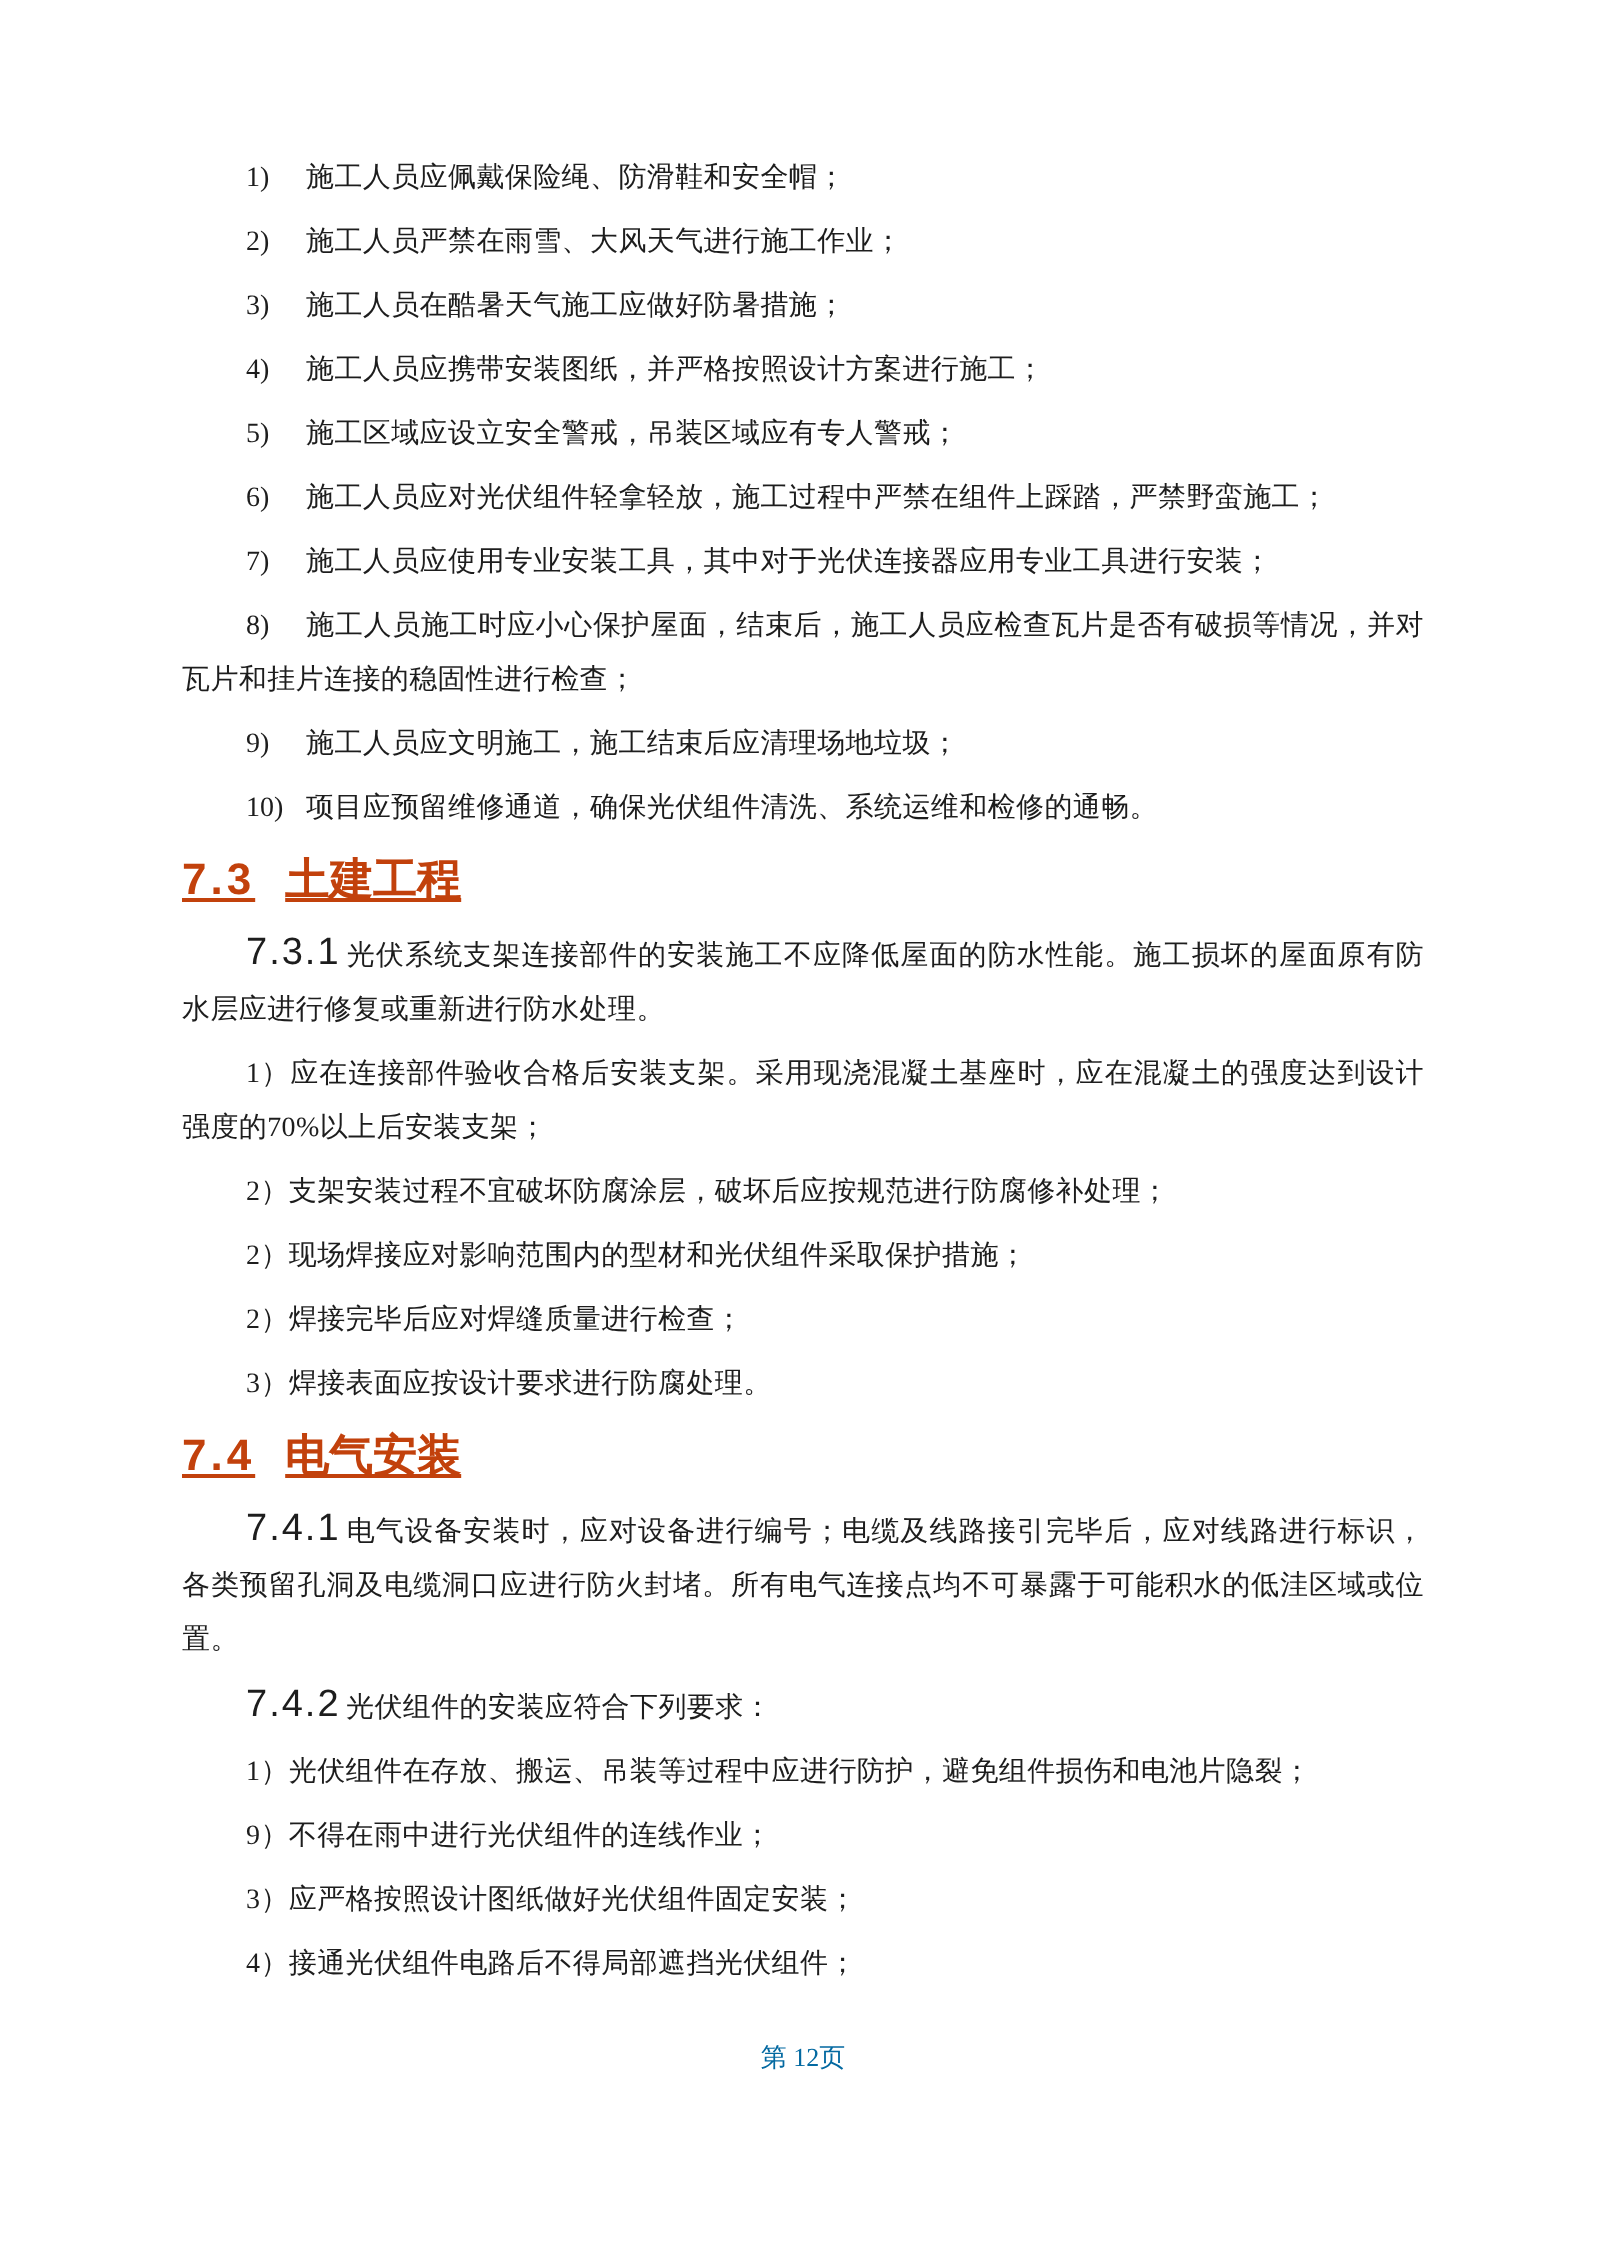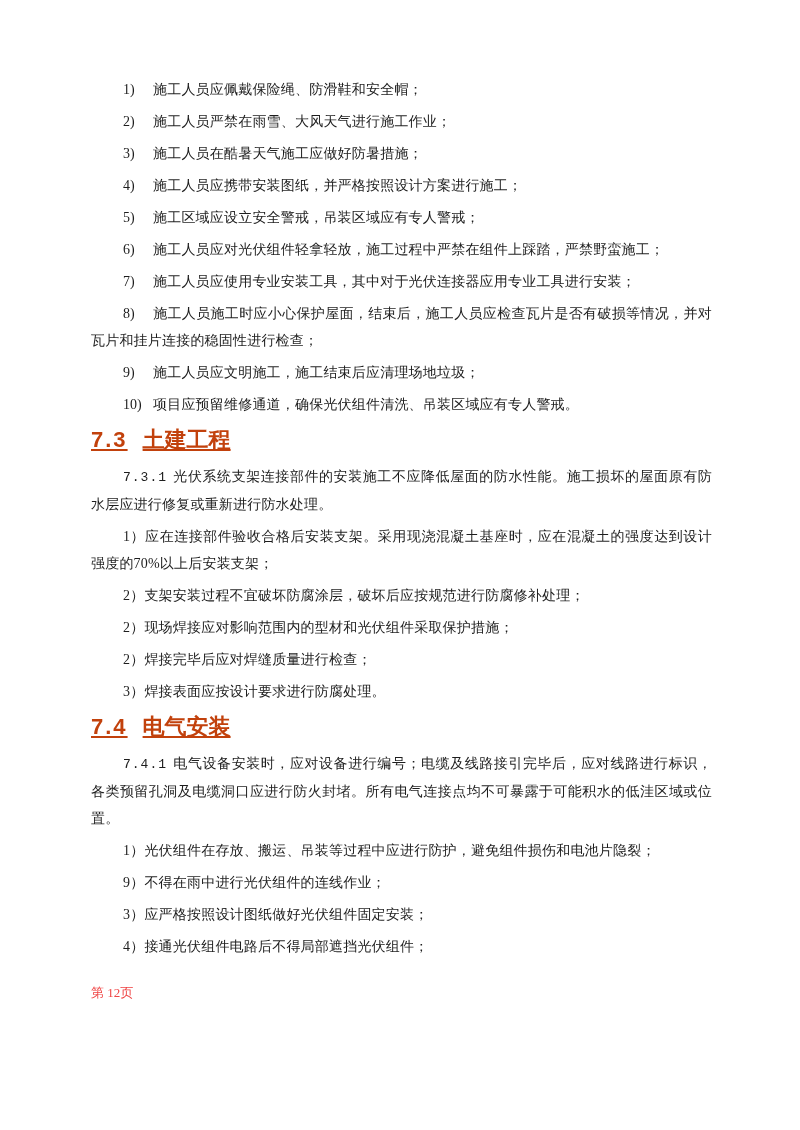--- a/index.html
+++ b/index.html
@@ -33,75 +33,77 @@
     display: inline-block;
     width: 30px;
     text-indent: 0;
     letter-spacing: 0;
   }
   .clause .cnum {
     display: inline-block;
     width: 50px;
     text-indent: 0;
     letter-spacing: 1px;
-    font-family: Liberation Mono, monospace;
-    font-size: 13px;
+    font-family: Liberation Sans, sans-serif;
+    font-size: 19px;
   }
   h2.sec {
     margin: 9px 0 10px 0;
     font-family: "Liberation Sans", "DejaVu Sans", sans-serif;
     font-size: 22px;
     font-weight: bold;
     line-height: 26px;
     color: #c2410c;
     text-decoration: underline;
   }
   h2.sec .sec-num {
     margin-right: 15px;
     letter-spacing: 2px;
   }
   .footer {
     margin-top: 24px;
+    text-align: center;
     font-size: 13px;
-    color: #ef4444;
+    color: #0369a1;
   }
 </style>
 </head>
 <body>
 
 <div class="page">
 
   <p class="li"><span class="num">1)</span><span>施工人员应佩戴保险绳、防滑鞋和安全帽；</span></p>
   <p class="li"><span class="num">2)</span><span>施工人员严禁在雨雪、大风天气进行施工作业；</span></p>
   <p class="li"><span class="num">3)</span><span>施工人员在酷暑天气施工应做好防暑措施；</span></p>
   <p class="li"><span class="num">4)</span><span>施工人员应携带安装图纸，并严格按照设计方案进行施工；</span></p>
   <p class="li"><span class="num">5)</span><span>施工区域应设立安全警戒，吊装区域应有专人警戒；</span></p>
   <p class="li"><span class="num">6)</span><span>施工人员应对光伏组件轻拿轻放，施工过程中严禁在组件上踩踏，严禁野蛮施工；</span></p>
   <p class="li"><span class="num">7)</span><span>施工人员应使用专业安装工具，其中对于光伏连接器应用专业工具进行安装；</span></p>
   <p class="li"><span class="num">8)</span><span>施工人员施工时应小心保护屋面，结束后，施工人员应检查瓦片是否有破损等情况，并对瓦片和挂片连接的稳固性进行检查；</span></p>
   <p class="li"><span class="num">9)</span><span>施工人员应文明施工，施工结束后应清理场地垃圾；</span></p>
-  <p class="li"><span class="num">10)</span><span>项目应预留维修通道，确保光伏组件清洗、吊装区域应有专人警戒。</span></p>
+  <p class="li"><span class="num">10)</span><span>项目应预留维修通道，确保光伏组件清洗、系统运维和检修的通畅。</span></p>
 
   <h2 class="sec"><span class="sec-num">7.3</span><span class="sec-title">土建工程</span></h2>
 
   <p class="clause"><span class="cnum">7.3.1</span><span>光伏系统支架连接部件的安装施工不应降低屋面的防水性能。施工损坏的屋面原有防水层应进行修复或重新进行防水处理。</span></p>
 
 
   <p class="sub">1）应在连接部件验收合格后安装支架。采用现浇混凝土基座时，应在混凝土的强度达到设计强度的70%以上后安装支架；</p>
   <p class="sub">2）支架安装过程不宜破坏防腐涂层，破坏后应按规范进行防腐修补处理；</p>
 
 
   <p class="sub">2）现场焊接应对影响范围内的型材和光伏组件采取保护措施；</p>
   <p class="sub">2）焊接完毕后应对焊缝质量进行检查；</p>
   <p class="sub">3）焊接表面应按设计要求进行防腐处理。</p>
 
   <h2 class="sec"><span class="sec-num">7.4</span><span class="sec-title">电气安装</span></h2>
 
   <p class="clause"><span class="cnum">7.4.1</span><span>电气设备安装时，应对设备进行编号；电缆及线路接引完毕后，应对线路进行标识，各类预留孔洞及电缆洞口应进行防火封堵。所有电气连接点均不可暴露于可能积水的低洼区域或位置。</span></p>
 
+  <p class="clause"><span class="cnum">7.4.2</span><span>光伏组件的安装应符合下列要求：</span></p>
 
   <p class="sub">1）光伏组件在存放、搬运、吊装等过程中应进行防护，避免组件损伤和电池片隐裂；</p>
   <p class="sub">9）不得在雨中进行光伏组件的连线作业；</p>
   <p class="sub">3）应严格按照设计图纸做好光伏组件固定安装；</p>
   <p class="sub">4）接通光伏组件电路后不得局部遮挡光伏组件；</p>
 
   <div class="footer"><span>第 12页</span></div>
 
 </div>
 

